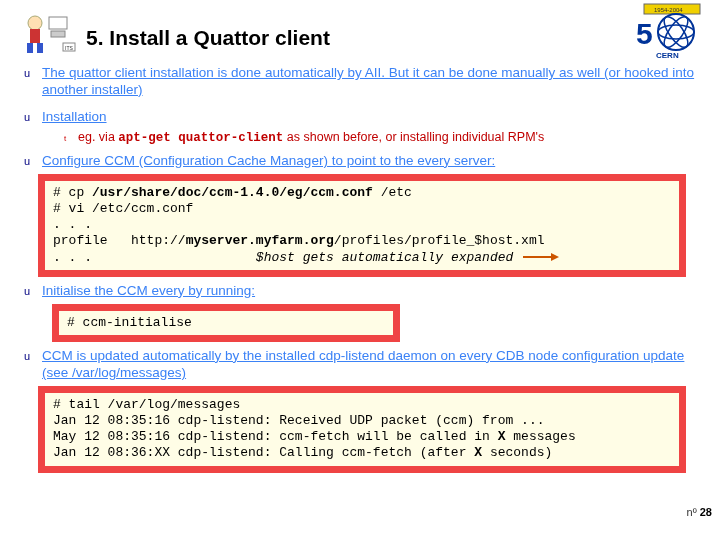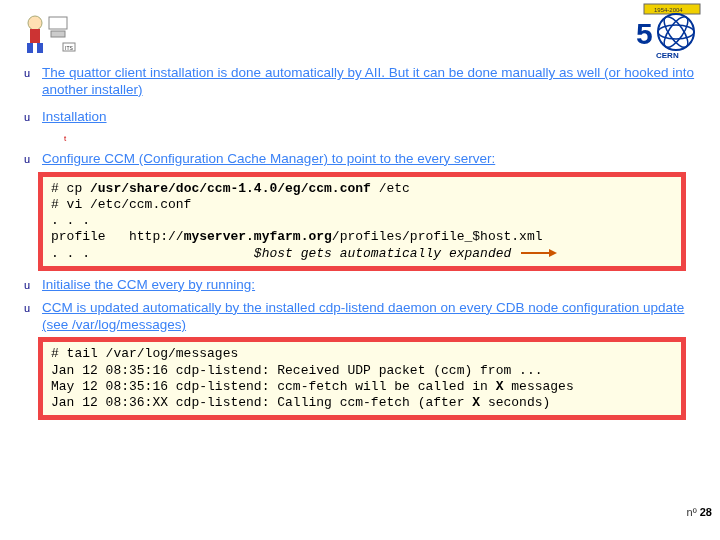--- a/index.html
+++ b/index.html
@@ -77,21 +77,21 @@
   .sub-bullet-text {
     color: #c00000;
     font-size: 12.5px;
   }
   .mono-inline {
     font-family: "Courier New", monospace;
     font-weight: bold;
   }
   .codebox {
     margin: 4px 14px 2px 14px;
-    border: 5px solid #ef4444;
+    border: 7px solid #ef4444;
     background: #fffde6;
     padding: 4px 8px;
     font-family: "Courier New", monospace;
     font-size: 13px;
     line-height: 1.25;
     white-space: pre;
     position: relative;
   }
   .codebox .bold { font-weight: bold; }
   .codebox .italic-note {
@@ -120,20 +120,21 @@
       <rect x="36" y="10" width="18" height="12" fill="#fff" stroke="#888" stroke-width="1"></rect>
       <rect x="38" y="24" width="14" height="6" fill="#ccc" stroke="#888"></rect>
       <circle cx="22" cy="16" r="7" fill="#ffe0b3" stroke="#aa7" stroke-width="1"></circle>
       <rect x="17" y="22" width="10" height="14" fill="#cc3333"></rect>
       <rect x="14" y="36" width="6" height="10" fill="#3355cc"></rect>
       <rect x="24" y="36" width="6" height="10" fill="#3355cc"></rect>
       <rect x="50" y="36" width="12" height="8" fill="none" stroke="#888"></rect>
       <text x="52" y="43" font-size="5" fill="#333">ITS</text>
     </svg>
   </div>
+  <div class="title">5. Install a Quattor client</div>
   <div class="logo-right">
     <svg width="80" height="60">
       <rect x="12" y="2" width="56" height="10" fill="#f0d000" stroke="#666"></rect>
       <text x="22" y="10" font-size="6" fill="#333">1954-2004</text>
       <text x="4" y="42" font-size="30" fill="#003399" font-weight="bold">5</text>
       <circle cx="44" cy="30" r="18" fill="none" stroke="#003399" stroke-width="2"></circle>
       <ellipse cx="44" cy="30" rx="18" ry="7" fill="none" stroke="#003399" stroke-width="1.5"></ellipse>
       <ellipse cx="44" cy="30" rx="18" ry="7" fill="none" stroke="#003399" stroke-width="1.5" transform="rotate(55 44 30)"></ellipse>
       <ellipse cx="44" cy="30" rx="18" ry="7" fill="none" stroke="#003399" stroke-width="1.5" transform="rotate(-55 44 30)"></ellipse>
       <text x="24" y="56" font-size="8" fill="#003399" font-weight="bold">CERN</text>
@@ -148,20 +149,23 @@
     <div class="bullet-text">The quattor client installation is done automatically by AII. But it can be done manually as well (or hooked into another installer)</div>
   </div>
 
   <div class="bullet-row" style="margin-top:10px">
     <div class="bullet-u">u</div>
     <div class="bullet-text">Installation</div>
   </div>
 
   <div class="sub-bullet">
     <div class="sub-bullet-mark">t</div>
+    <div class="sub-bullet-text">
+      <span>eg. via </span><span class="mono-inline">apt-get quattor-client</span><span> as shown before, or installing individual RPM's</span>
+    </div>
   </div>
 
   <div class="bullet-row" style="margin-top:8px">
     <div class="bullet-u">u</div>
     <div class="bullet-text">Configure CCM (Configuration Cache Manager) to point to the every server:</div>
   </div>
 
   <div class="codebox"><span><span># cp </span><span class="bold">/usr/share/doc/ccm-1.4.0/eg/ccm.conf</span><span> /etc</span></span>
 <span># vi /etc/ccm.conf</span>
 <span>. . .</span>
@@ -169,20 +173,21 @@
 <span><span>. . .                     </span><span class="italic-note">$host gets automatically expanded</span> <svg class="arrow-svg" width="40" height="12">
           <line x1="2" y1="6" x2="30" y2="6" stroke="#cc5500" stroke-width="2"></line>
           <polygon points="30,2 38,6 30,10" fill="#cc5500"></polygon>
         </svg></span></div>
 
   <div class="bullet-row" style="margin-top:6px">
     <div class="bullet-u">u</div>
     <div class="bullet-text">Initialise the CCM every  by running:</div>
   </div>
 
+  <div class="codebox" style="margin-left:28px;margin-right:300px"><span># ccm-initialise</span></div>
 
   <div class="bullet-row" style="margin-top:6px">
     <div class="bullet-u">u</div>
     <div class="bullet-text">CCM is updated automatically by the installed cdp-listend daemon on every CDB node configuration update (see /var/log/messages)</div>
   </div>
 
   <div class="codebox"><span># tail /var/log/messages</span>
 <span>Jan 12 08:35:16 cdp-listend: Received UDP packet (ccm) from ...</span>
 <span><span>May 12 08:35:16 cdp-listend: ccm-fetch will be called in </span><span class="bold">X</span><span> messages</span></span>
 <span><span>Jan 12 08:36:XX cdp-listend: Calling ccm-fetch (after </span><span class="bold">X</span><span> seconds)</span></span></div>

